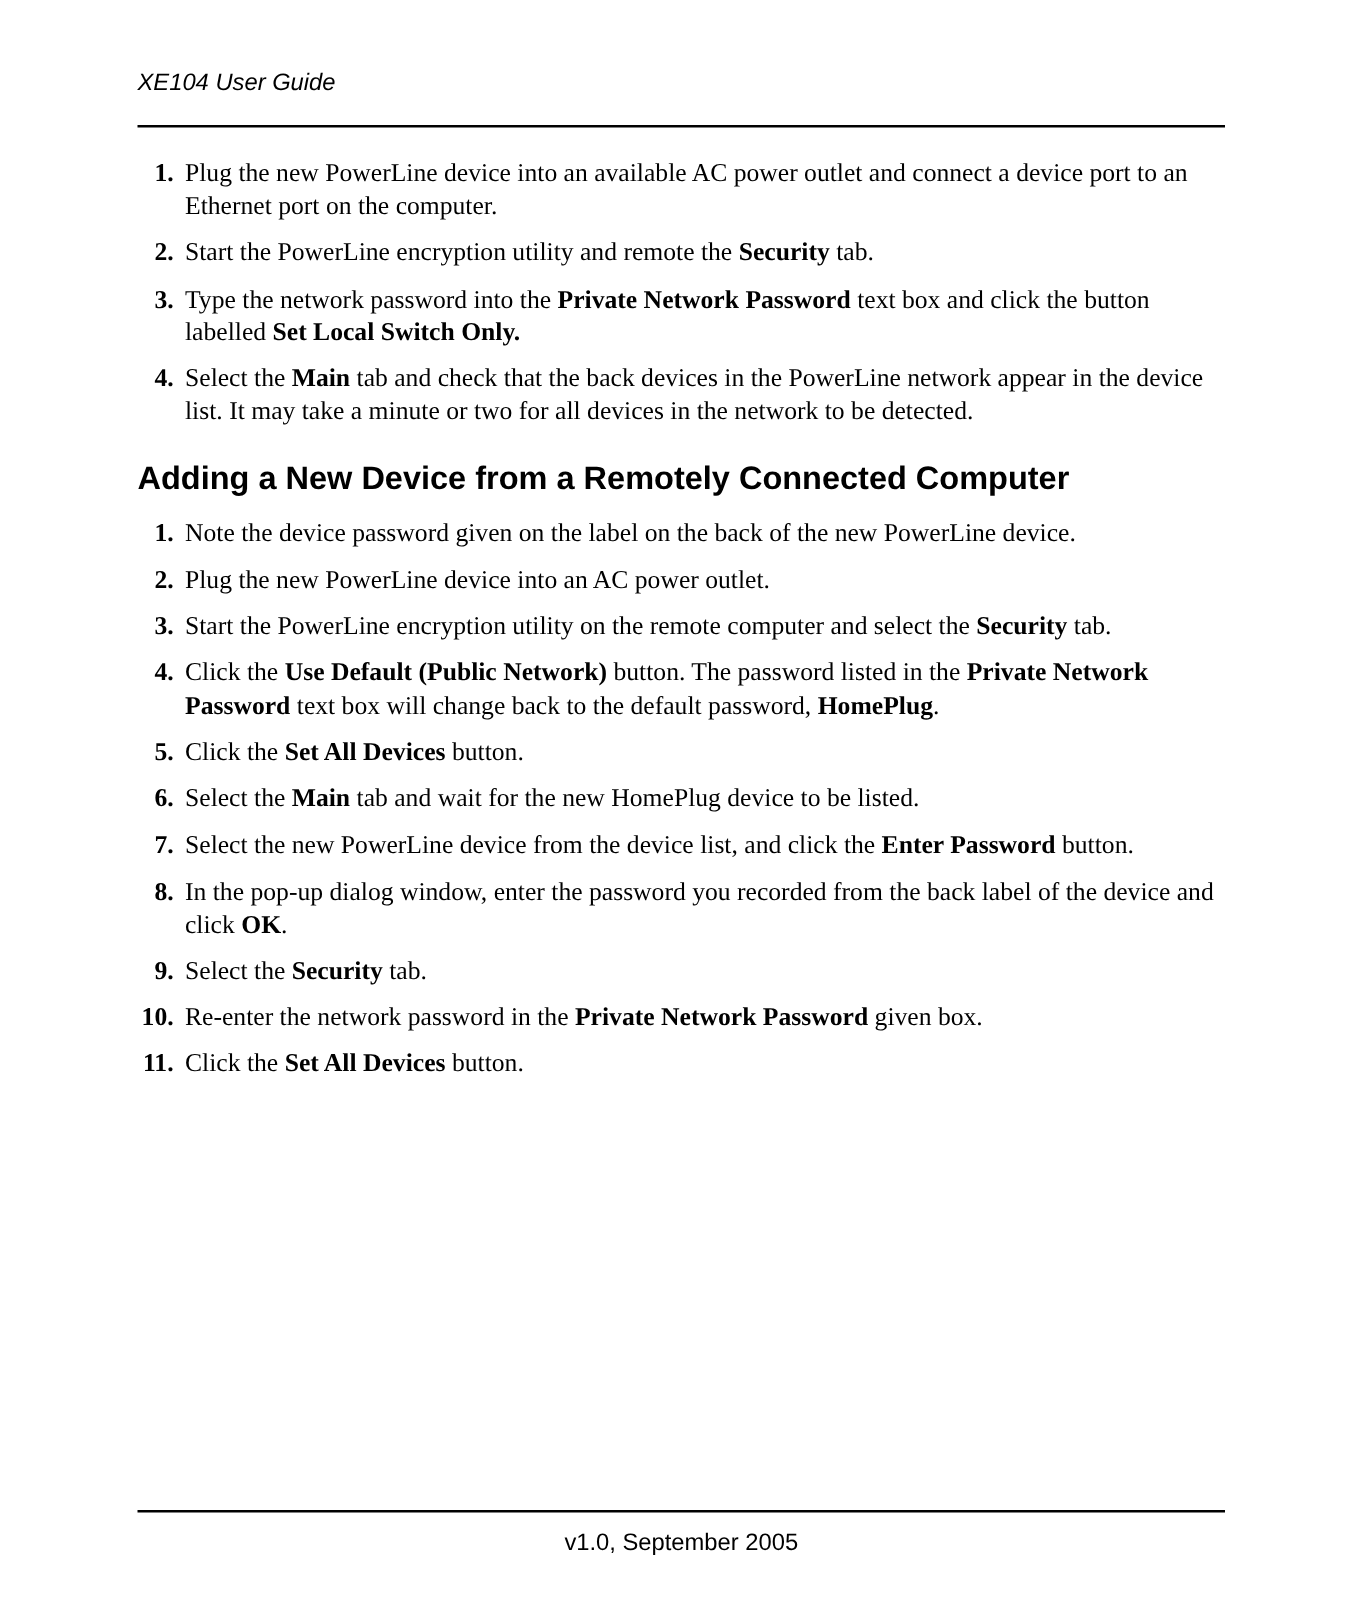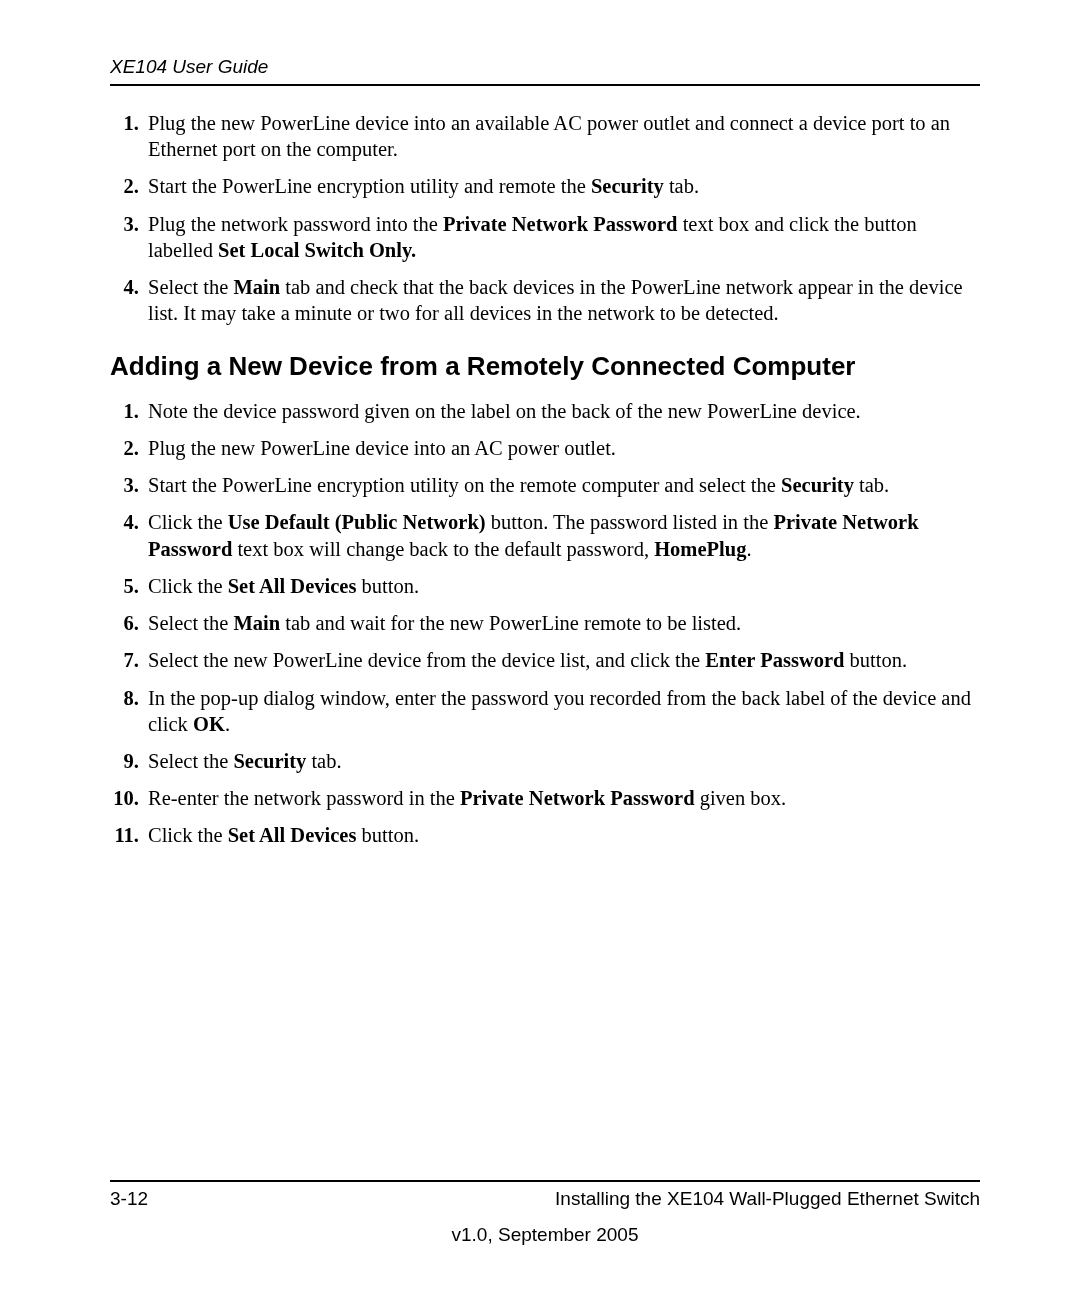--- a/index.html
+++ b/index.html
@@ -15,21 +15,21 @@
     box-sizing: border-box;
     width: 1080px;
     height: 1296px;
     padding: 56px 100px 50px 110px;
     position: relative;
   }
   .running-head {
     font-family: Arial, Helvetica, sans-serif;
     font-style: italic;
     font-size: 19px;
-    margin-bottom: 6px;
+    margin-bottom: 22px;
   }
   .hr-top {
     border: none;
     border-top: 2px solid #000;
     margin: 0 0 24px 0;
   }
   h2.section {
     font-family: Arial, Helvetica, sans-serif;
     font-weight: bold;
     font-size: 26px;
@@ -83,21 +83,21 @@
 
 
   <ol class="steps">
     <li>
       <span>Plug the new PowerLine device into an available AC power outlet and connect a device port to an Ethernet port on the computer.</span>
     </li>
     <li>
       <span>Start the PowerLine encryption utility and remote the </span><span class="b">Security</span><span> tab.</span>
     </li>
     <li>
-      <span>Plug the network password into the </span><span class="b">Private Network Password</span><span> text box and click the button labelled </span><span class="b">Set Local Switch Only.</span>
+      <span>Type the network password into the </span><span class="b">Private Network Password</span><span> text box and click the button labelled </span><span class="b">Set Local Switch Only.</span>
     </li>
     <li>
       <span>Select the </span><span class="b">Main</span><span> tab and check that the back devices in the PowerLine network appear in the device list. It may take a minute or two for all devices in the network to be detected.</span>
     </li>
   </ol>
 
   <h2 class="section">Adding a New Device from a Remotely Connected Computer</h2>
 
   <ol class="steps">
     <li>
@@ -109,41 +109,37 @@
     <li>
       <span>Start the PowerLine encryption utility on the remote computer and select the </span><span class="b">Security</span><span> tab.</span>
     </li>
     <li>
       <span>Click the </span><span class="b">Use Default (Public Network)</span><span> button. The password listed in the </span><span class="b">Private Network Password</span><span> text box will change back to the default password, </span><span class="b">HomePlug</span><span>.</span>
     </li>
     <li>
       <span>Click the </span><span class="b">Set All Devices</span><span> button.</span>
     </li>
     <li>
-      <span>Select the </span><span class="b">Main</span><span> tab and wait for the new PowerLine remote to be listed.</span>
+      <span>Select the </span><span class="b">Main</span><span> tab and wait for the new HomePlug device to be listed.</span>
     </li>
     <li>
       <span>Select the new PowerLine device from the device list, and click the </span><span class="b">Enter Password</span><span> button.</span>
     </li>
     <li>
       <span>In the pop-up dialog window, enter the password you recorded from the back label of the device and click </span><span class="b">OK</span><span>.</span>
     </li>
     <li>
       <span>Select the </span><span class="b">Security</span><span> tab.</span>
     </li>
     <li>
       <span>Re-enter the network password in the </span><span class="b">Private Network Password</span><span> given box.</span>
     </li>
     <li>
       <span>Click the </span><span class="b">Set All Devices</span><span> button.</span>
     </li>
   </ol>
 
   <div class="footer">
     <hr class="footer-rule">
-    <div class="footer-row">
-      <span>3-12</span>
-      <span>Installing the XE104 Wall-Plugged Ethernet Switch</span>
-    </div>
     <div class="footer-version">v1.0, September 2005</div>
   </div>
 
 </div>
 
 </body></html>

